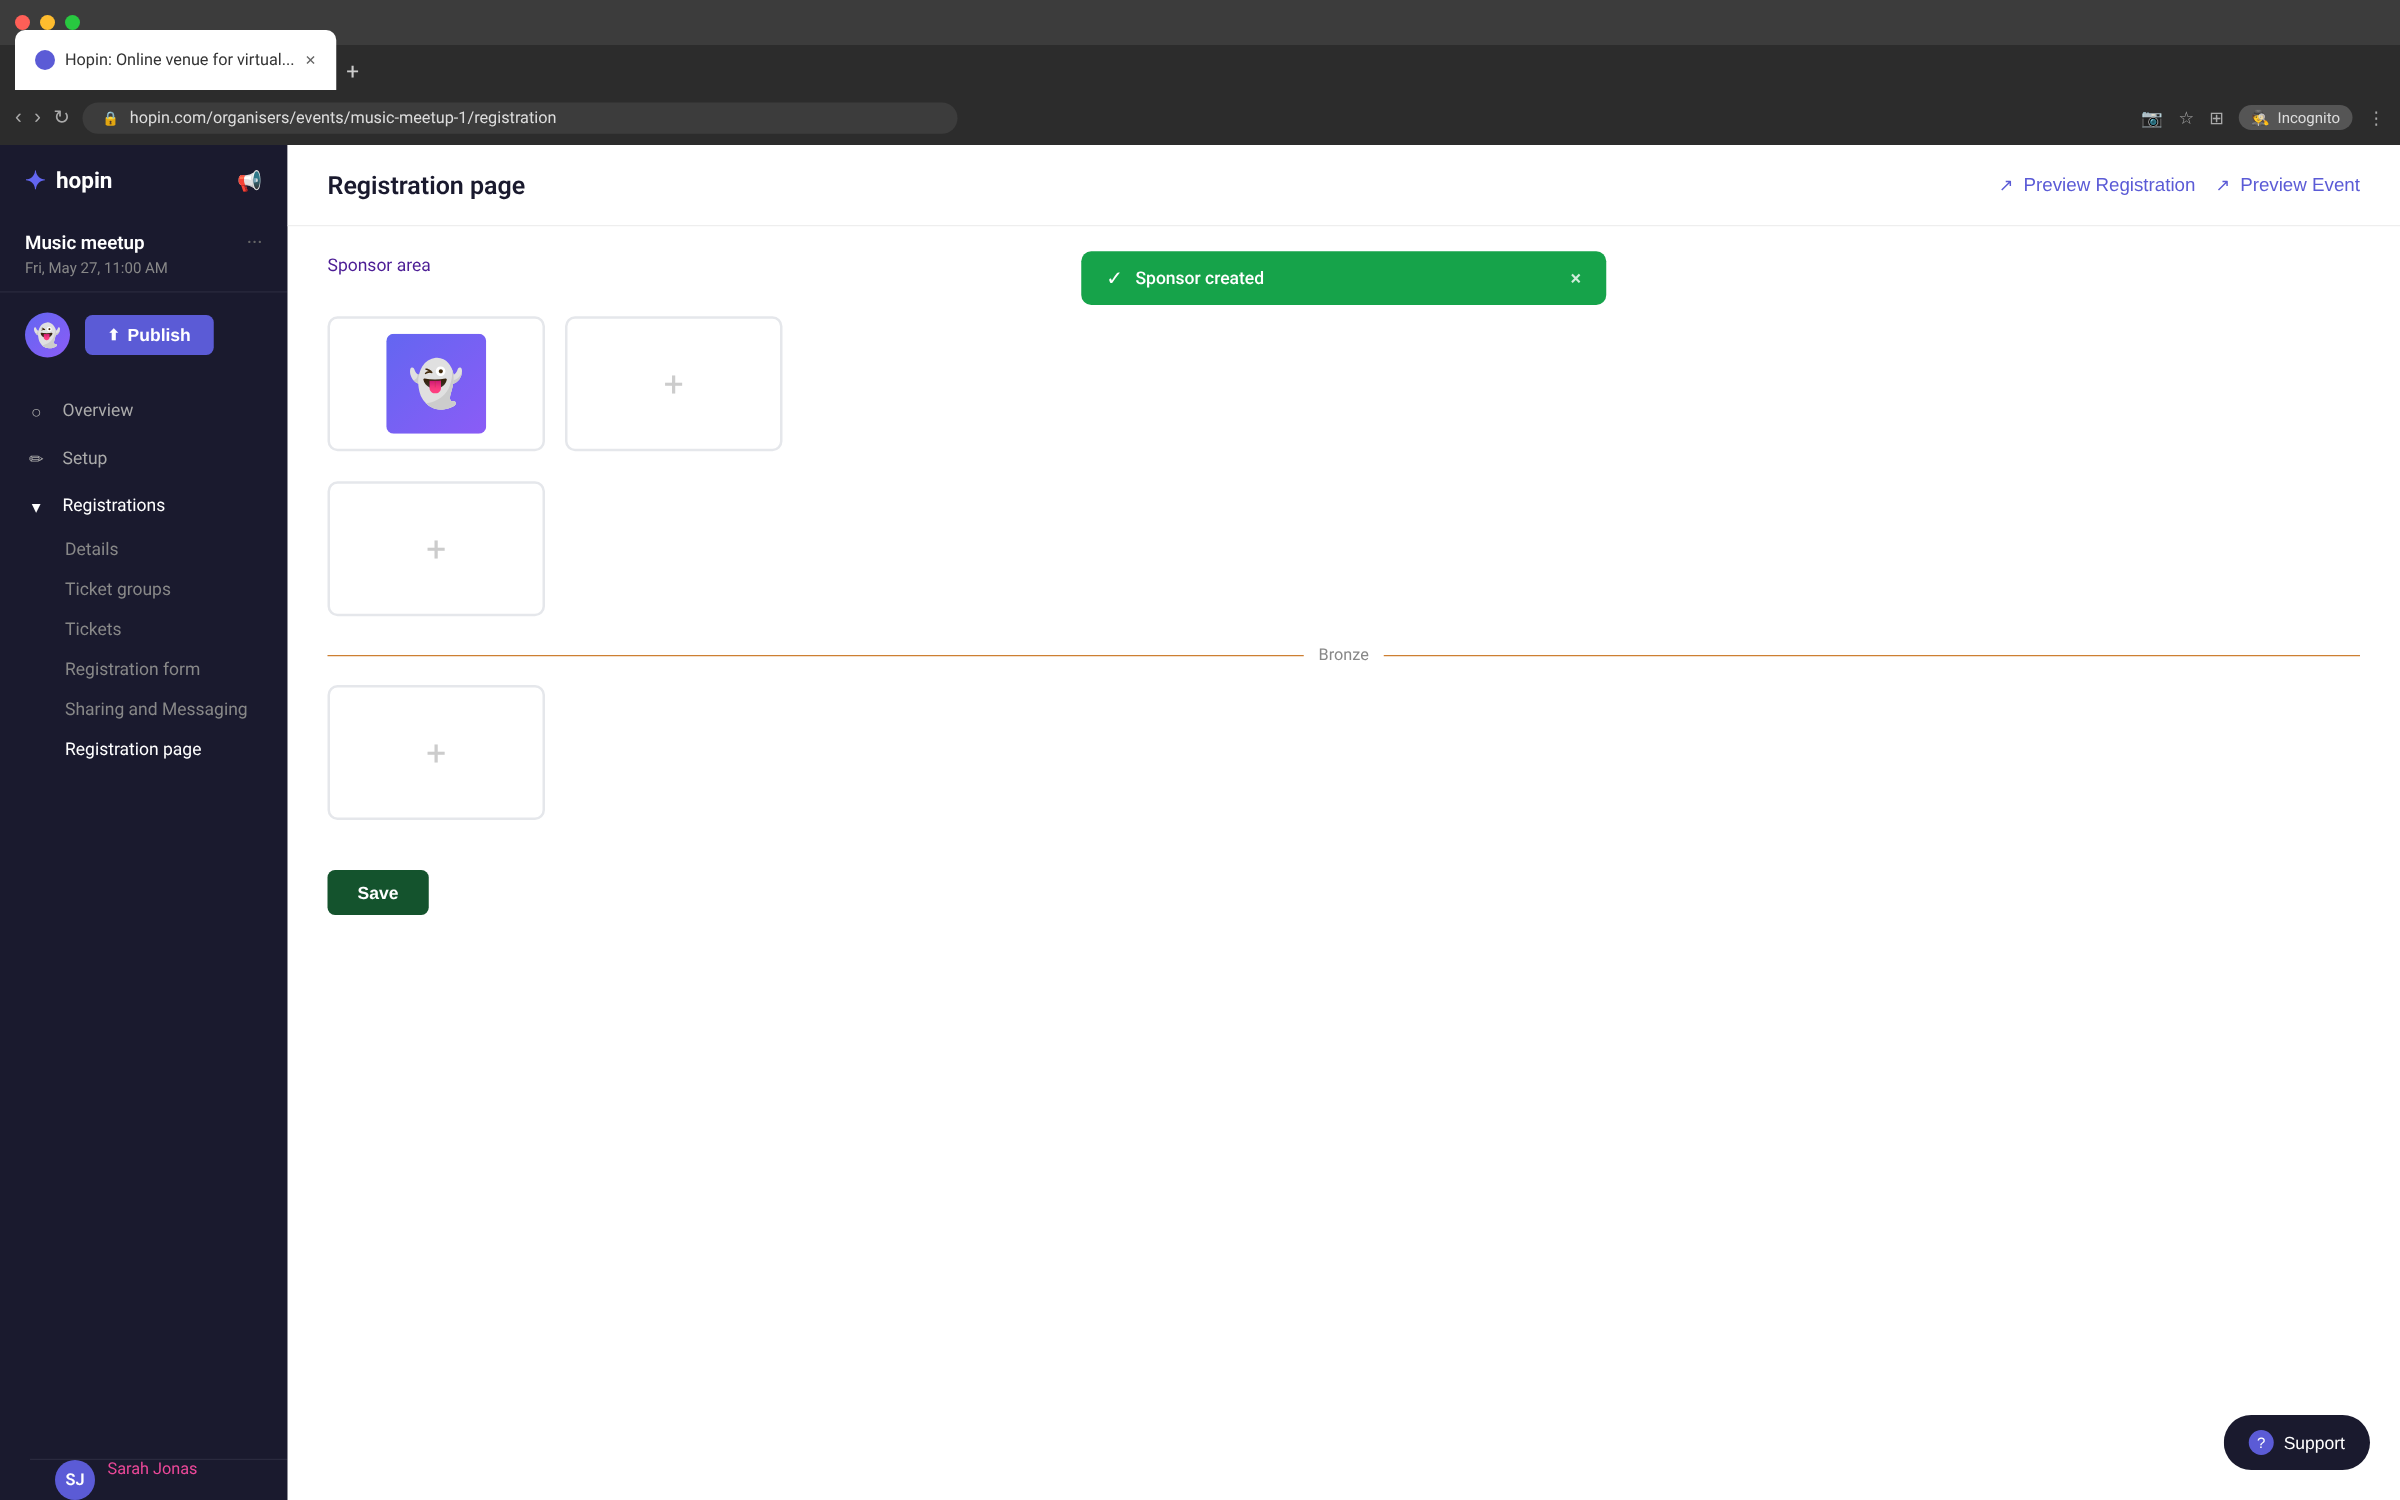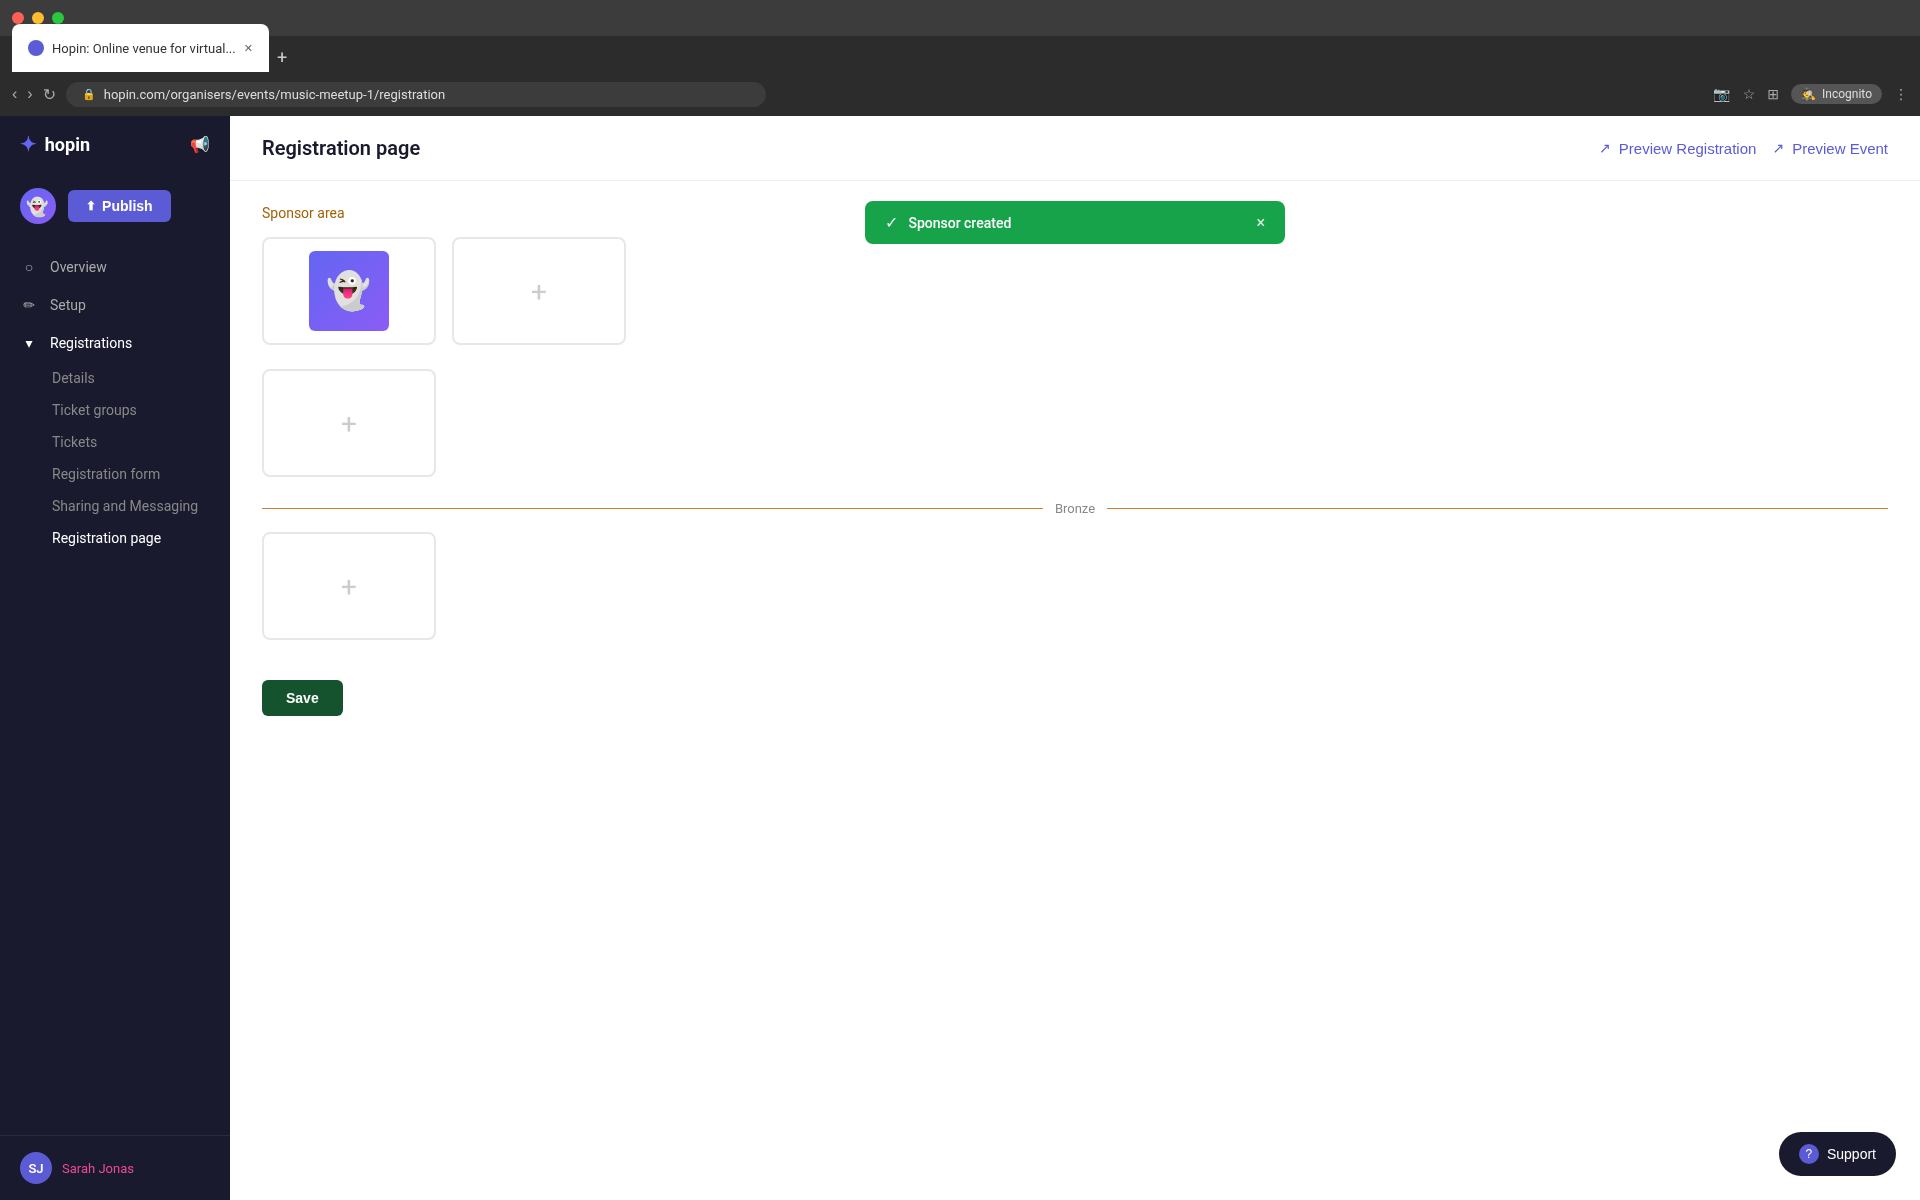--- a/index.html
+++ b/index.html
@@ -42,21 +42,21 @@
     .avatar-small { width: 36px; height: 36px; border-radius: 50%; background: linear-gradient(135deg, #6366f1, #8b5cf6); display: flex; align-items: center; justify-content: center; font-size: 14px; cursor: pointer; }
     .publish-btn { background: #5b5bd6; color: #fff; border: none; border-radius: 6px; padding: 8px 18px; font-size: 14px; font-weight: 600; cursor: pointer; display: flex; align-items: center; gap: 6px; }
     .publish-btn-icon { font-size: 12px; }
     .nav-section { padding: 8px 0; }
     .nav-item { display: flex; align-items: center; gap: 12px; padding: 10px 20px; font-size: 14px; color: #aaa; cursor: pointer; transition: background 0.15s; }
     .nav-item.active { color: #fff; }
     .nav-item-icon { width: 18px; height: 18px; display: flex; align-items: center; justify-content: center; font-size: 14px; }
     .nav-sub { padding-left: 32px; }
     .nav-sub-item { display: block; padding: 8px 20px; font-size: 14px; color: #888; cursor: pointer; }
     .nav-sub-item.active { color: #fff; }
-    .sidebar-footer { margin-top: auto; padding: 16px 20px; display: flex; align-items: center; gap: 10px; border-top: 1px solid #2a2a3e; }
+    .sidebar-footer { margin-top: auto; padding: 0 20px; display: flex; align-items: flex-start; gap: 10px; border-top: 1px solid #2a2a3e; margin-left: 24px; }
     .avatar-user { width: 32px; height: 32px; border-radius: 50%; background: #5b5bd6; display: flex; align-items: center; justify-content: center; font-size: 13px; font-weight: 600; color: #fff; }
     .user-name { font-size: 13px; color: #ec4899; }
 
     
     .main-content { flex: 1; background: #fff; color: #333; overflow-y: auto; display: flex; flex-direction: column; }
     .page-header { display: flex; align-items: center; justify-content: space-between; padding: 20px 32px; border-bottom: 1px solid #eee; background: #fff; flex-shrink: 0; }
     .page-title { font-size: 20px; font-weight: 600; color: #1a1a2e; }
     .header-actions { display: flex; align-items: center; gap: 16px; }
     .preview-btn { display: flex; align-items: center; gap: 8px; font-size: 15px; color: #5b5bd6; cursor: pointer; background: none; border: none; font-weight: 500; }
     .preview-icon { font-size: 14px; }
@@ -67,21 +67,21 @@
     .toast-check { font-size: 16px; }
     .toast-close { margin-left: auto; cursor: pointer; font-size: 16px; opacity: 0.8; }
 
     
     .text-area-wrapper { margin-bottom: 24px; }
     .text-content-preview { border: 1px solid #ddd; border-radius: 8px; padding: 16px; min-height: 120px; font-size: 14px; color: #333; line-height: 1.6; resize: vertical; }
     .text-bold { font-weight: 700; }
     .text-link { color: #5b5bd6; text-decoration: underline; }
 
     
-    .sponsor-area-label { font-size: 14px; color: #a16207; margin-bottom: 16px; }
+    .sponsor-area-label { font-size: 14px; color: #4c1d95; margin-bottom: 32px; }
     .sponsor-tier { margin-bottom: 24px; }
     .tier-divider { display: flex; align-items: center; gap: 12px; margin-bottom: 16px; }
     .tier-line { flex: 1; height: 1px; }
     .tier-line.gold { background: #d4a017; }
     .tier-line.silver { background: #aaa; }
     .tier-line.bronze { background: #cd7f32; }
     .tier-label { font-size: 13px; color: #888; white-space: nowrap; }
     .sponsor-slots { display: flex; gap: 16px; flex-wrap: wrap; }
     .sponsor-slot { width: 174px; height: 108px; border: 2px solid #e5e7eb; border-radius: 8px; display: flex; align-items: center; justify-content: center; cursor: pointer; background: #fff; }
     .sponsor-slot-logo { width: 80px; height: 80px; border-radius: 6px; overflow: hidden; }
@@ -138,20 +138,27 @@
 
   <div class="sidebar">
     <div class="sidebar-header">
       <div class="hopin-logo">
         <span class="hopin-logo-icon">✦</span>
         <span>hopin</span>
       </div>
       <span class="sidebar-bell">📢</span>
     </div>
 
+    <div class="event-info">
+      <div class="event-meta">
+        <span class="event-name">Music meetup</span>
+        <span class="event-dots">···</span>
+      </div>
+      <div class="event-date">Fri, May 27, 11:00 AM</div>
+    </div>
 
     <div class="sidebar-actions">
       <div class="avatar-small">
         <span style="font-size:18px;">👻</span>
       </div>
       <button class="publish-btn">
         <span class="publish-btn-icon">⬆</span>
         <span>Publish</span>
       </button>
     </div>

